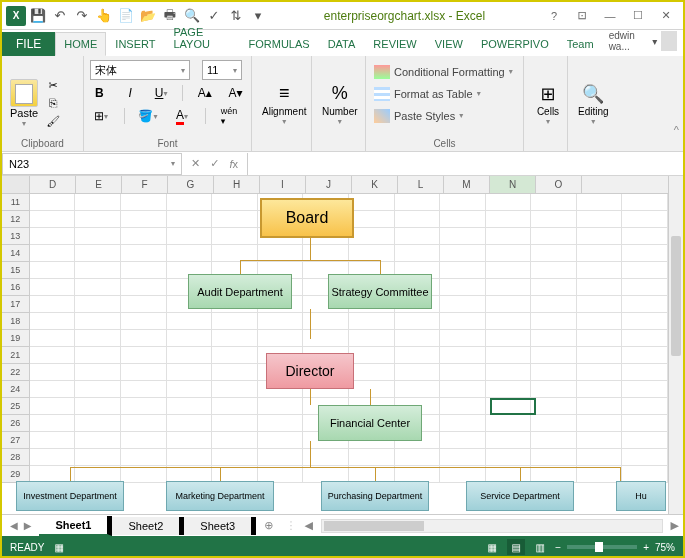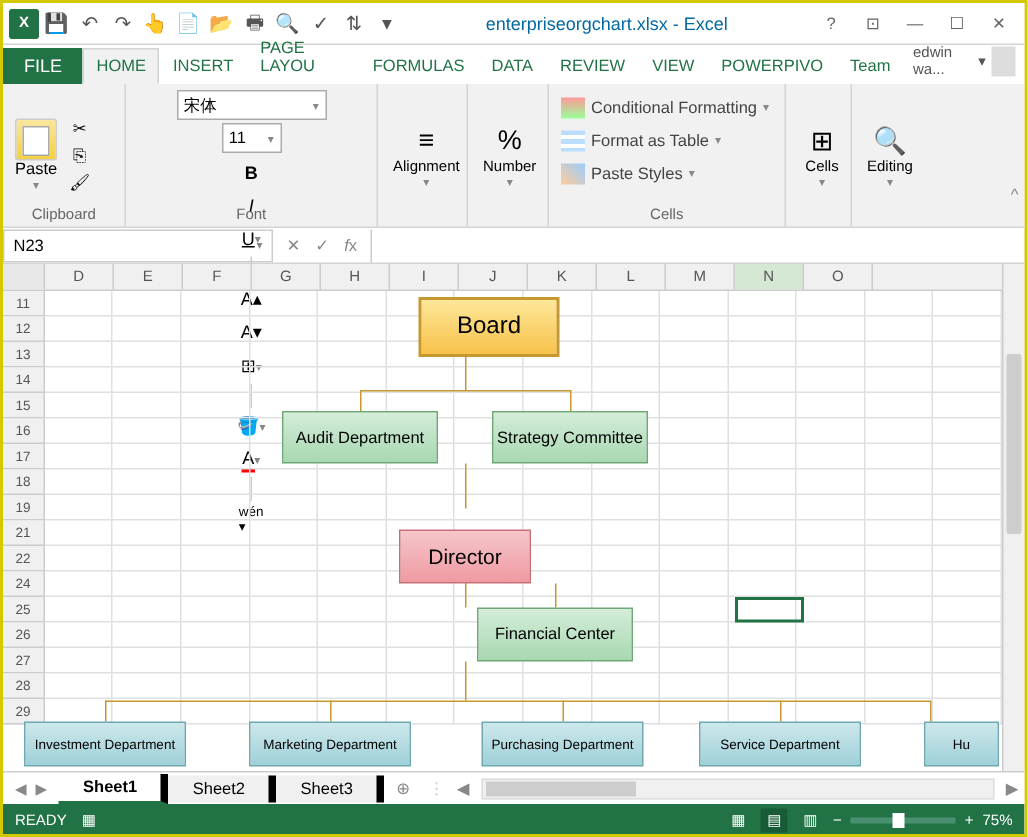--- a/index.html
+++ b/index.html
@@ -2,21 +2,21 @@
 <html><head>
 <meta charset="utf-8">
 <style>
 * { box-sizing: border-box; margin: 0; padding: 0; font-family: "Segoe UI", Arial, sans-serif; }
 body { width: 685px; height: 558px; overflow: hidden; background: #fff; border: 2px solid #d4c800; position: relative; font-size: 11px; }
 
 .qat { height: 28px; background: #fff; display: flex; align-items: center; padding: 0 4px; gap: 2px; border-bottom: 1px solid #d4d4d4; }
 .qat-ico { width: 20px; height: 20px; display: flex; align-items: center; justify-content: center; cursor: pointer; font-size: 13px; color: #555; }
 .qat-ico.xl { background: #217346; color: #fff; font-weight: bold; font-size: 10px; border-radius: 2px; }
 .qat-ico.save { color: #3a7bd5; }
-.title-text { flex: 1; text-align: center; font-size: 12px; color: #0369a1; }
+.title-text { flex: 1; text-align: center; font-size: 12px; color: #4d7c0f; }
 .win-btns { display: flex; gap: 2px; }
 .win-btn { width: 26px; height: 20px; display: flex; align-items: center; justify-content: center; cursor: pointer; color: #666; }
 
 .tabs { height: 26px; display: flex; align-items: end; background: #fff; }
 .file-tab { background: #217346; color: #fff; padding: 5px 14px; font-size: 12px; cursor: pointer; }
 .tab { padding: 5px 8px; font-size: 11px; color: #217346; cursor: pointer; border: 1px solid transparent; }
 .tab.active { border: 1px solid #d4d4d4; border-bottom: 1px solid #f1f1f1; background: #f1f1f1; margin-top: 44px; }
 .user { margin-left: auto; padding: 4px 6px; font-size: 10px; color: #555; display: flex; align-items: center; gap: 4px; }
 .avatar { width: 20px; height: 20px; background: #ddd; }
 
@@ -24,21 +24,21 @@
 .grp { border-right: 1px solid #d4d4d4; padding: 2px 6px; display: flex; flex-direction: column; position: relative; }
 .grp-label { font-size: 10px; color: #666; text-align: center; position: absolute; bottom: 2px; left: 0; right: 0; }
 .grp-content { flex: 1; display: flex; align-items: center; gap: 4px; }
 .paste-btn { display: flex; flex-direction: column; align-items: center; cursor: pointer; padding: 2px; }
 .paste-ico { width: 28px; height: 28px; background: linear-gradient(#f9e79f, #f4d03f); border: 1px solid #ccc; border-radius: 2px; position: relative; }
 .paste-ico::after { content: ''; position: absolute; top: 4px; left: 4px; width: 16px; height: 18px; background: #fff; border: 1px solid #aaa; }
 .clip-side { display: flex; flex-direction: column; gap: 2px; }
 .clip-s { width: 18px; height: 16px; cursor: pointer; display: flex; align-items: center; justify-content: center; font-size: 11px; }
 
 .font-grp-content { display: flex; flex-direction: column; gap: 3px; padding-top: 2px; }
-.font-row { display: flex; gap: 2px; align-items: center; flex-direction: column; }
+.font-row { display: flex; gap: 12px; align-items: center; }
 .font-select { width: 100px; height: 20px; border: 1px solid #ababab; background: #fff; font-size: 11px; padding: 0 4px; cursor: pointer; display: flex; align-items: center; justify-content: space-between; }
 .size-select { width: 40px; height: 20px; border: 1px solid #ababab; background: #fff; font-size: 11px; padding: 0 4px; cursor: pointer; display: flex; align-items: center; justify-content: space-between; }
 .font-btn { width: 22px; height: 20px; display: flex; align-items: center; justify-content: center; cursor: pointer; font-size: 12px; }
 .aa-btn { font-size: 12px; }
 
 .big-btn { display: flex; flex-direction: column; align-items: center; padding: 4px; cursor: pointer; }
 .big-ico { width: 28px; height: 24px; display: flex; align-items: center; justify-content: center; font-size: 18px; }
 
 .styles-content { display: flex; flex-direction: column; gap: 1px; padding-top: 3px; }
 .style-item { display: flex; align-items: center; gap: 4px; font-size: 11px; color: #444; cursor: pointer; padding: 1px 2px; height: 21px; }
@@ -590,21 +590,21 @@
       <div class="conn" style="left:280px;top:181px;width:1px;height:30px"></div>
       <div class="conn" style="left:340px;top:195px;width:1px;height:16px"></div>
       <div class="conn" style="left:280px;top:247px;width:1px;height:26px"></div>
       <div class="conn" style="left:40px;top:273px;width:550px;height:1px"></div>
       <div class="conn" style="left:40px;top:273px;width:1px;height:14px"></div>
       <div class="conn" style="left:190px;top:273px;width:1px;height:14px"></div>
       <div class="conn" style="left:345px;top:273px;width:1px;height:14px"></div>
       <div class="conn" style="left:490px;top:273px;width:1px;height:14px"></div>
       <div class="conn" style="left:590px;top:273px;width:1px;height:14px"></div>
 
-      <div class="org-box o-board" style="left:249px;top:4px;width:94px;height:40px">Board</div>
+      <div class="org-box o-board" style="left:230px;top:4px;width:94px;height:40px">Board</div>
       <div class="org-box o-green" style="left:158px;top:80px;width:104px;height:35px">Audit Department</div>
       <div class="org-box o-green" style="left:298px;top:80px;width:104px;height:35px">Strategy Committee</div>
       <div class="org-box o-red" style="left:236px;top:159px;width:88px;height:36px">Director</div>
       <div class="org-box o-green" style="left:288px;top:211px;width:104px;height:36px">Financial Center</div>
       <div class="org-box o-teal" style="left:-14px;top:287px;width:108px;height:30px">Investment Department</div>
       <div class="org-box o-teal" style="left:136px;top:287px;width:108px;height:30px">Marketing Department</div>
       <div class="org-box o-teal" style="left:291px;top:287px;width:108px;height:30px">Purchasing Department</div>
       <div class="org-box o-teal" style="left:436px;top:287px;width:108px;height:30px">Service Department</div>
       <div class="org-box o-teal" style="left:586px;top:287px;width:50px;height:30px">Hu</div>
     </div>

